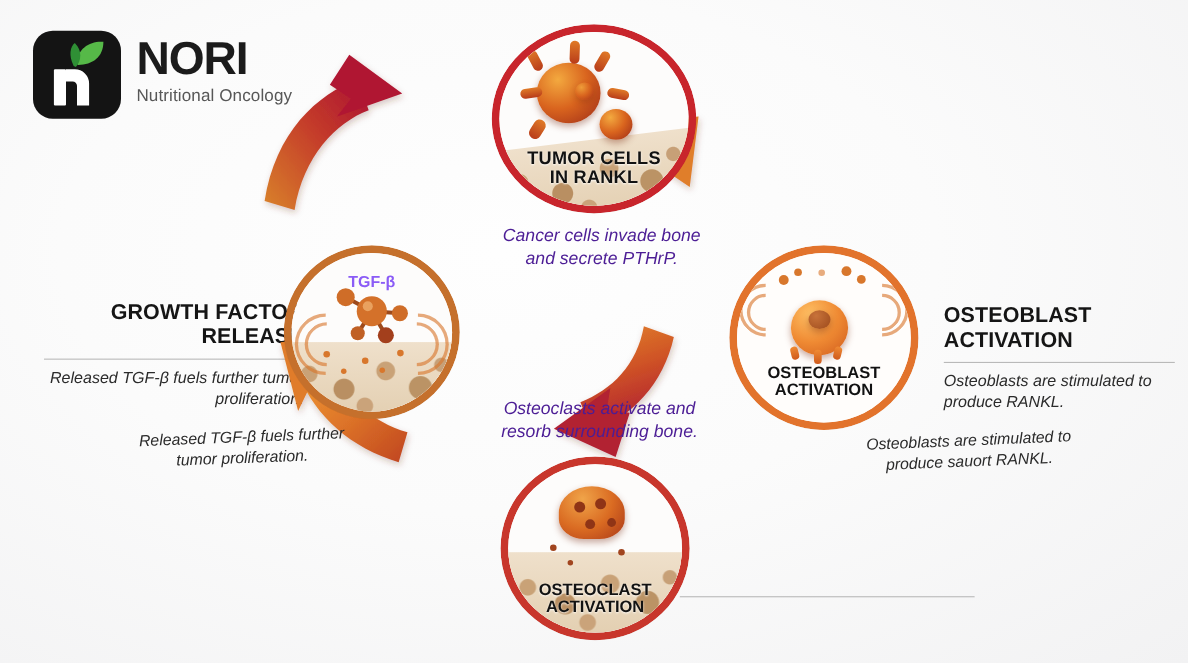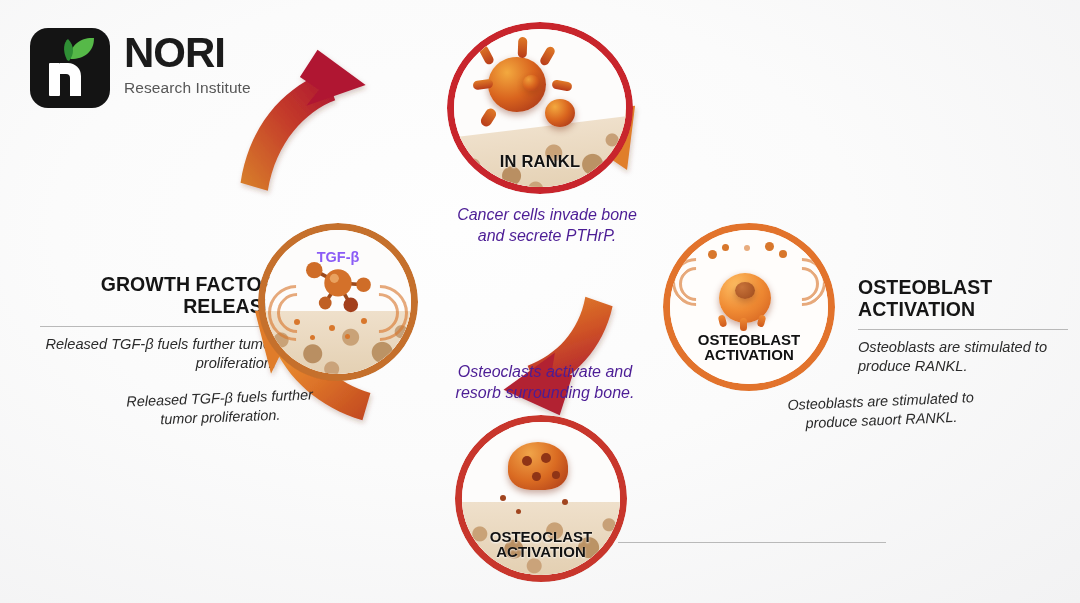--- a/index.html
+++ b/index.html
@@ -137,21 +137,21 @@
         <path d="M37 32 C32 22, 34 14, 38 11 C45 18, 44 27, 39 33 Z" fill="#2f8f35"></path>
         <g fill="#ffffff">
           <rect x="19" y="35" width="11" height="33" rx="1"></rect>
           <path d="M30 35 h8 a13 13 0 0 1 13 13 v20 h-11 V50 a4 4 0 0 0 -4 -4 h-6 Z"></path>
         </g>
       </svg>
     </div>
     <div id="logo-words">
       <div id="logo-title">NORI</div>
       <div id="logo-sub">
-        <div>Research Institute</div>
+        <div>Nutritional Oncology</div>
       </div>
     </div>
   </div>
 
   <svg id="arrows" viewBox="0 0 1080 603">
     <defs>
       <linearGradient id="gA" x1="0" y1="1" x2="1" y2="0">
         <stop offset="0%" stop-color="#d9822c"></stop>
           <stop offset="55%" stop-color="#c43b2a"></stop>
           <stop offset="100%" stop-color="#ab1133"></stop>
@@ -206,20 +206,21 @@
         <div class="spike" style="left:16%;top:10%;width:9px;height:20px;transform:rotate(-28deg);"></div>
         <div class="spike" style="left:37%;top:5%;width:9px;height:21px;transform:rotate(2deg);"></div>
         <div class="spike" style="left:52%;top:11%;width:9px;height:20px;transform:rotate(30deg);"></div>
         <div class="spike" style="left:11%;top:32%;width:20px;height:9px;transform:rotate(-8deg);"></div>
         <div class="spike" style="left:57%;top:33%;width:20px;height:9px;transform:rotate(10deg);"></div>
         <div class="spike" style="left:17%;top:50%;width:11px;height:19px;transform:rotate(32deg);"></div>
         <div class="tumor-cell" style="left:53%;top:44%;width:30px;height:28px;"></div>
         <div class="tumor-cell" style="left:40%;top:29%;width:17px;height:16px;opacity:.8;"></div>
       </div>
       <div class="cap">
+        <div>TUMOR CELLS</div>
         <div>IN RANKL</div>
       </div>
     </div>
   </div>
 
   <div class="node" id="node-oblast">
     <div class="ring"></div>
     <div class="inner">
       <div class="art">
         <div class="wave" style="left:6%;top:24%;width:34px;height:34px;transform:rotate(45deg);"></div>

